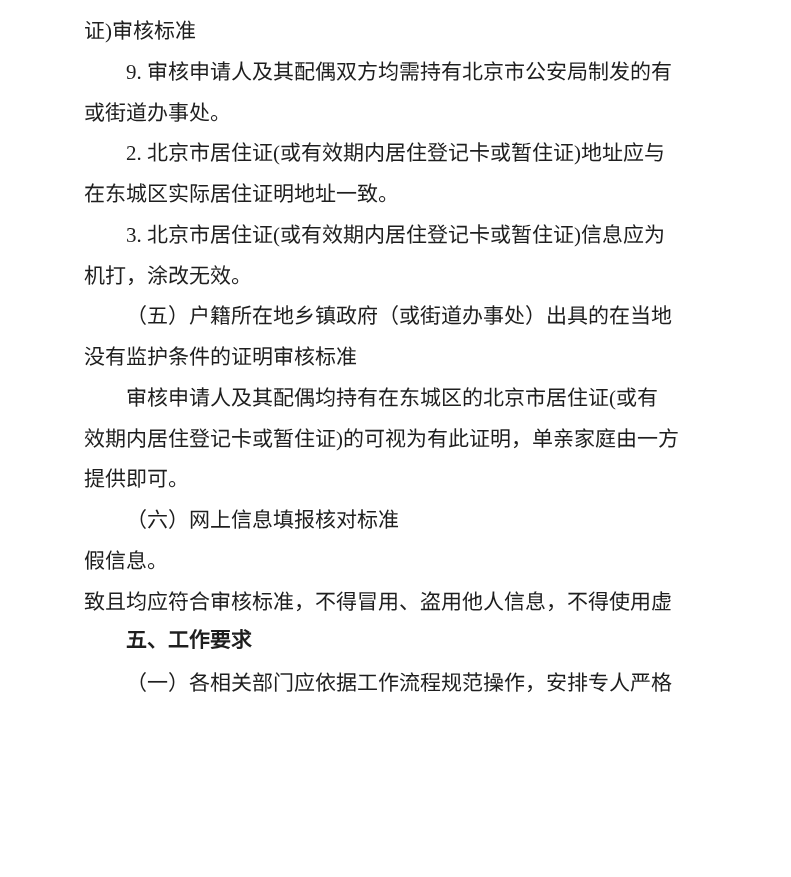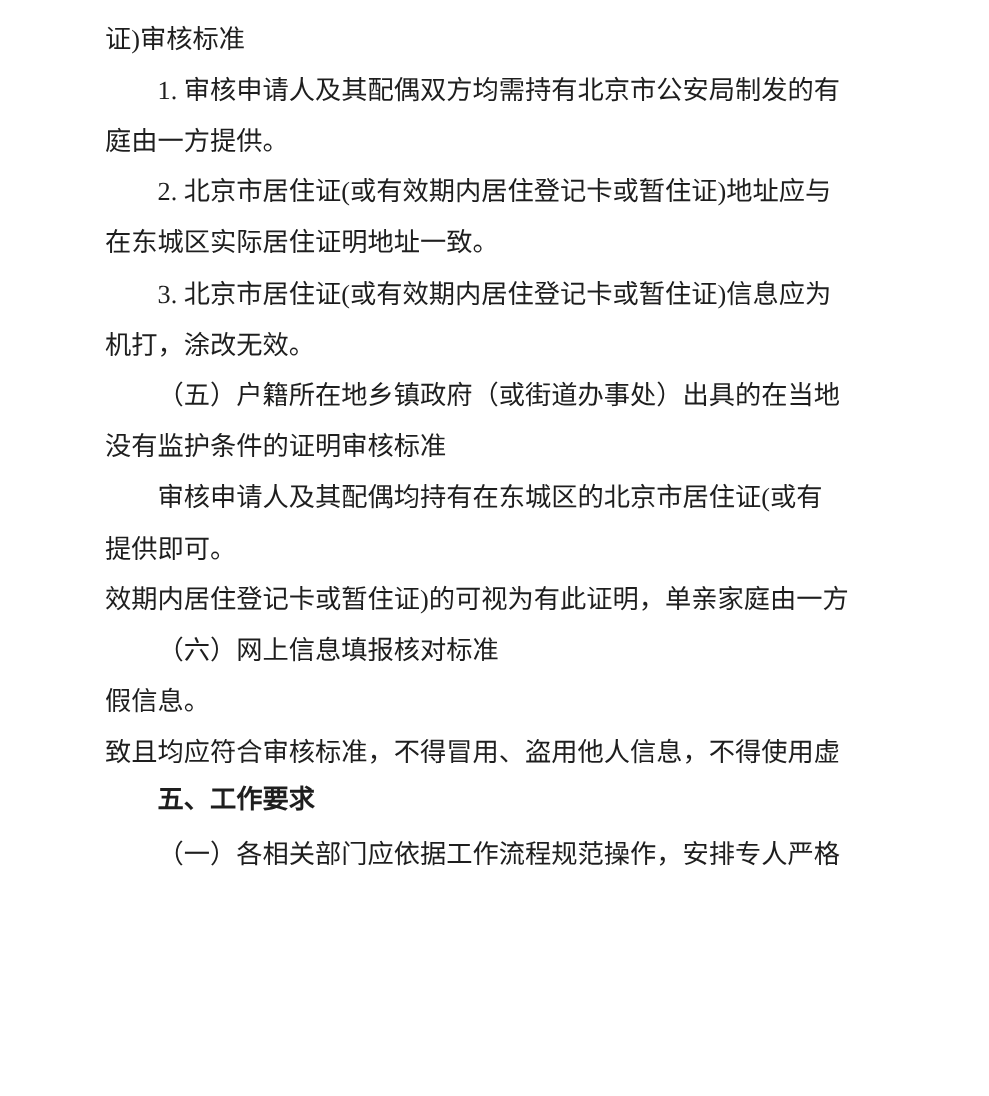--- a/index.html
+++ b/index.html
@@ -38,39 +38,39 @@
 </style>
 </head>
 <body>
 
 <main class="page">
   <div id="doc-content" style="color: rgb(30, 30, 30);">
       <div>
         <div class="doc-line">证)审核标准</div>
       </div>
       <div>
-        <div class="doc-line indent">1. 审核申请人及其配偶双方均需持有北京市公安局制发的有</div>
-        <div class="doc-line">庭由一方提供。</div>
+        <div class="doc-line indent">9. 审核申请人及其配偶双方均需持有北京市公安局制发的有</div>
+        <div class="doc-line">或街道办事处。</div>
       </div>
       <div>
         <div class="doc-line indent">2. 北京市居住证(或有效期内居住登记卡或暂住证)地址应与</div>
         <div class="doc-line">在东城区实际居住证明地址一致。</div>
       </div>
       <div>
         <div class="doc-line indent">3. 北京市居住证(或有效期内居住登记卡或暂住证)信息应为</div>
         <div class="doc-line">机打，涂改无效。</div>
       </div>
       <div>
         <div class="doc-line indent">（五）户籍所在地乡镇政府（或街道办事处）出具的在当地</div>
         <div class="doc-line">没有监护条件的证明审核标准</div>
       </div>
       <div>
         <div class="doc-line indent">审核申请人及其配偶均持有在东城区的北京市居住证(或有</div>
+        <div class="doc-line">效期内居住登记卡或暂住证)的可视为有此证明，单亲家庭由一方</div>
         <div class="doc-line">提供即可。</div>
-        <div class="doc-line">效期内居住登记卡或暂住证)的可视为有此证明，单亲家庭由一方</div>
       </div>
       <div>
         <div class="doc-line indent">（六）网上信息填报核对标准</div>
       </div>
       <div>
         <div class="doc-line">假信息。</div>
         <div class="doc-line">致且均应符合审核标准，不得冒用、盗用他人信息，不得使用虚</div>
       </div>
       <div>
         <div class="doc-line heading indent">五、工作要求</div>

